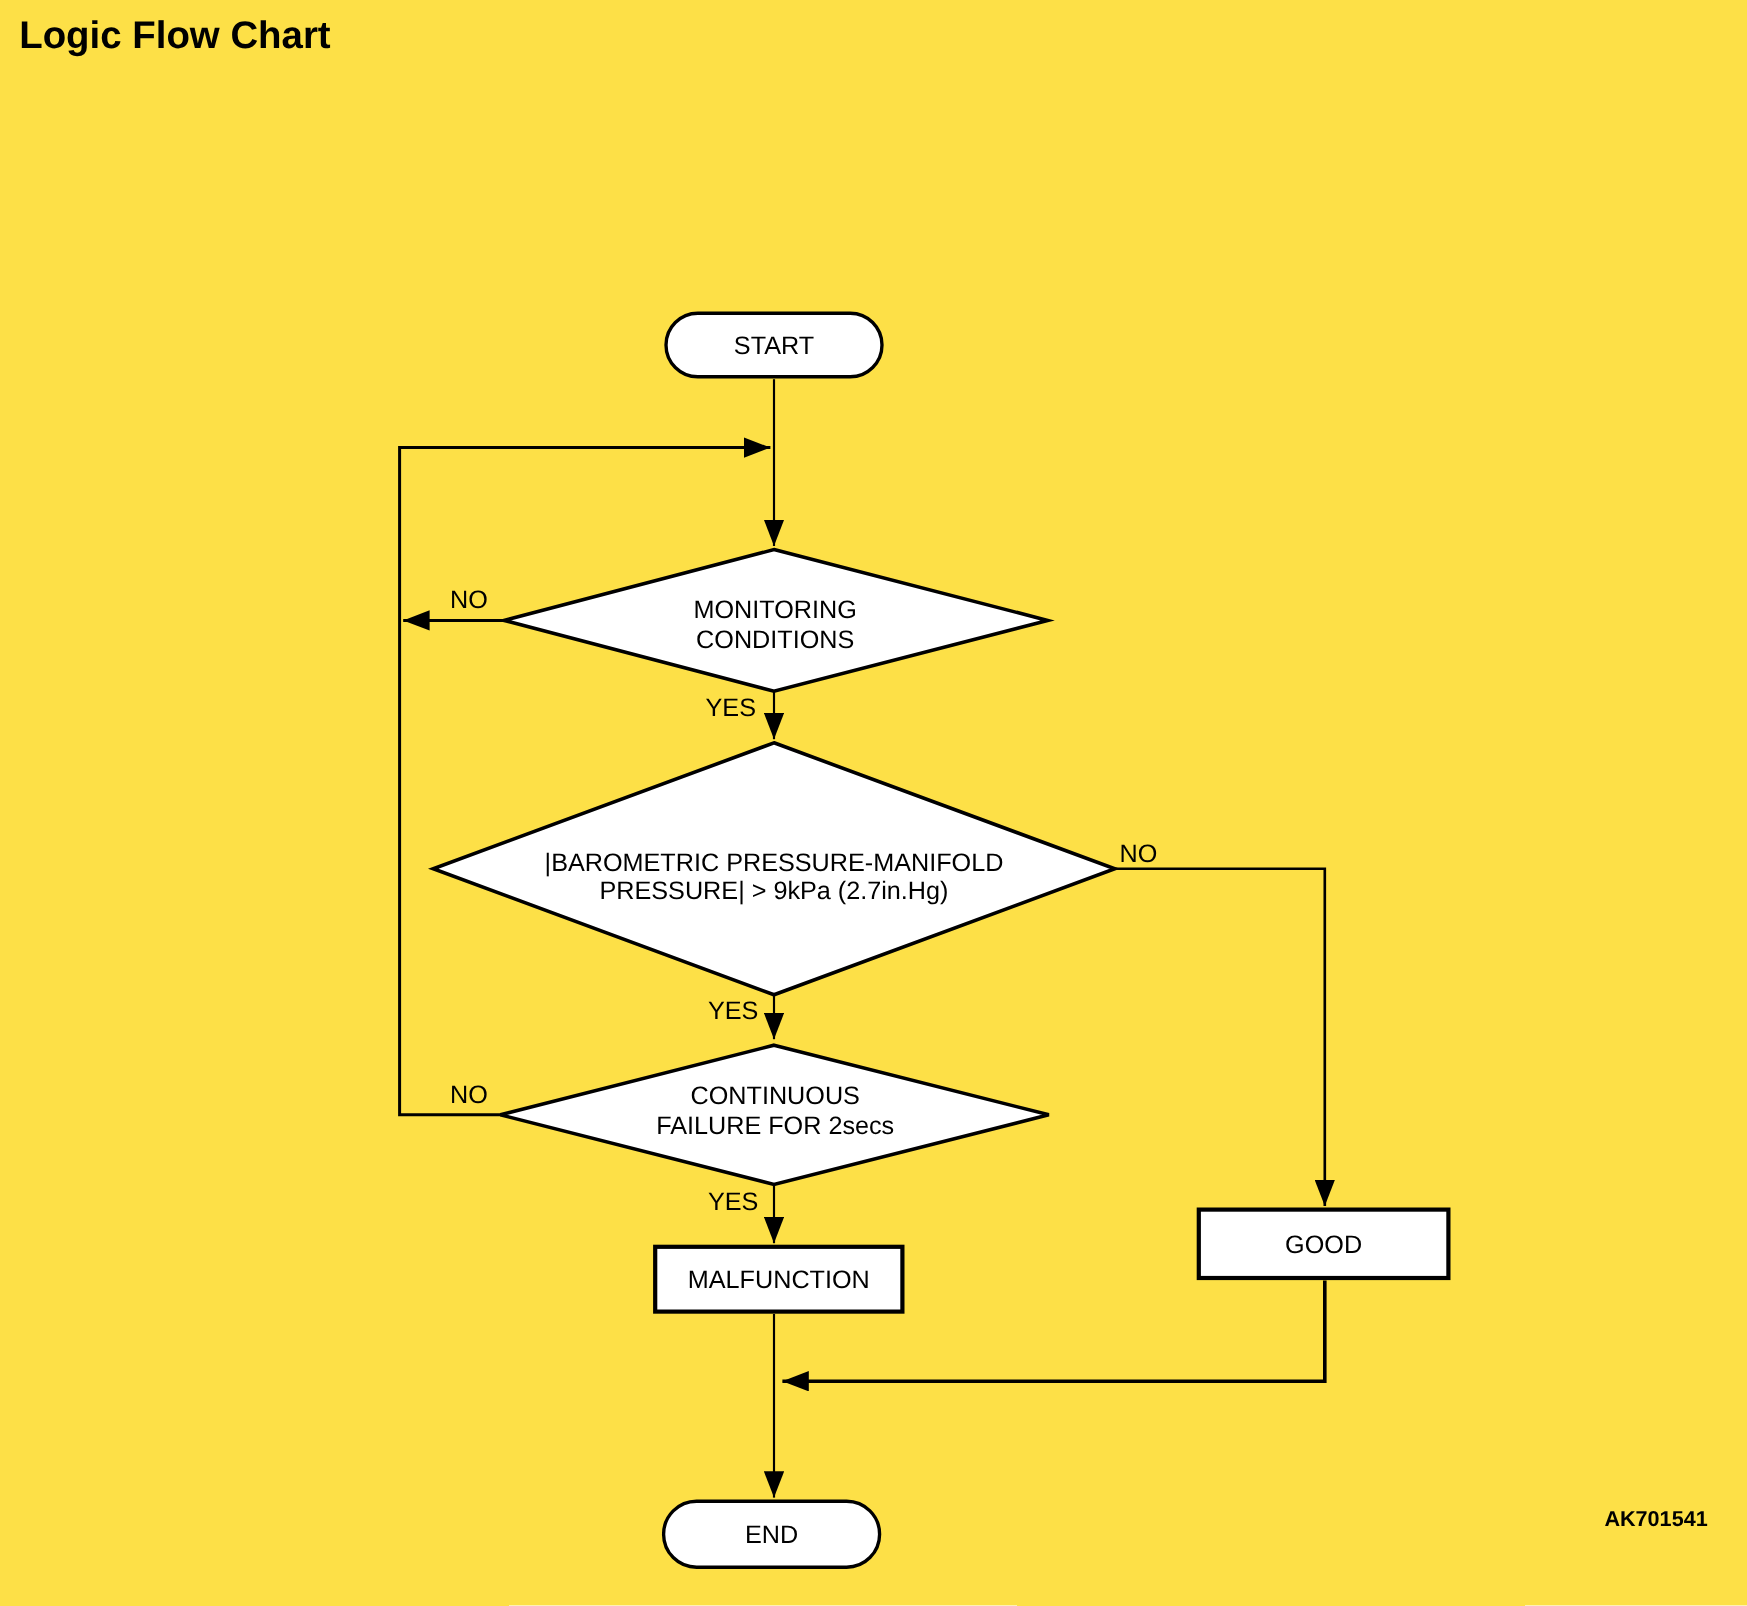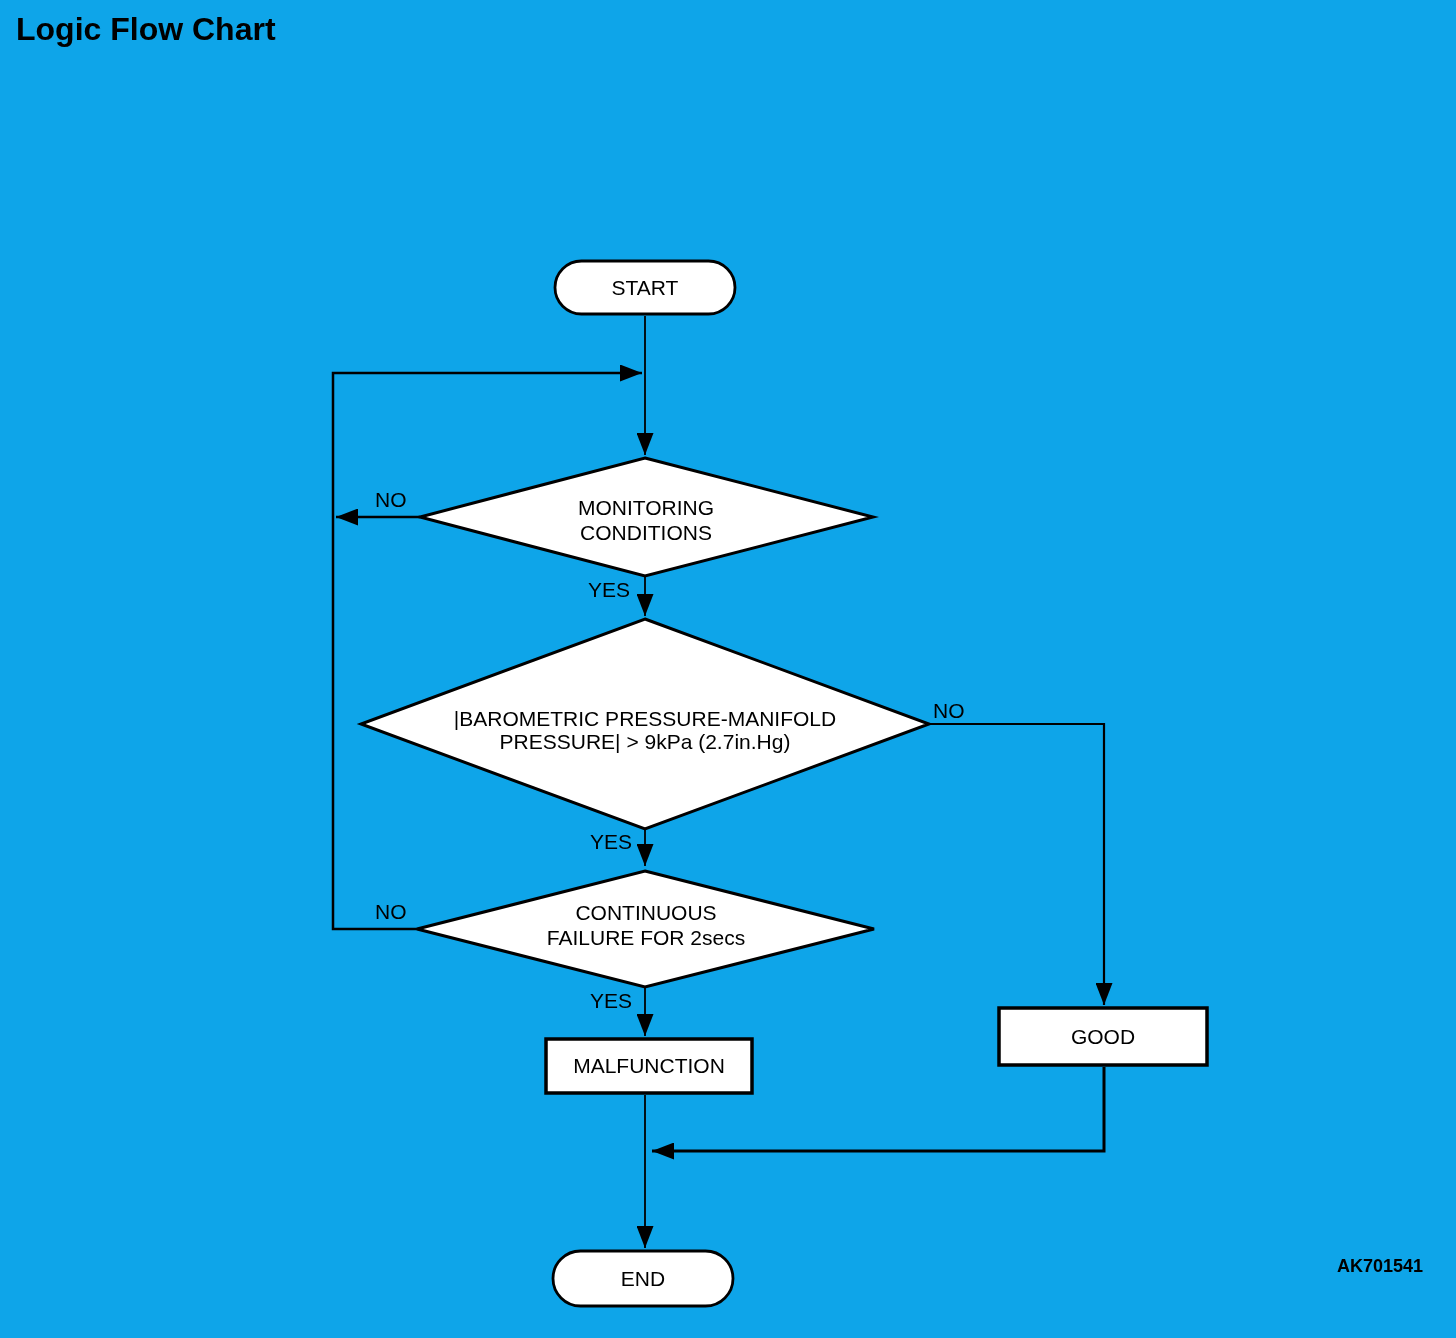--- a/index.html
+++ b/index.html
@@ -4,21 +4,21 @@
 <style>
   html, body {
     margin: 0;
     padding: 0;
     background: #ffffff;
   }
   .page {
     position: relative;
     width: 1456px;
     height: 1338px;
-    background: #0ea5e9;
+    background: #fde047;
     overflow: hidden;
   }
   svg.flowchart {
     position: absolute;
     left: 0;
     top: 0;
     width: 1456px;
     height: 1338px;
     display: block;
   }

